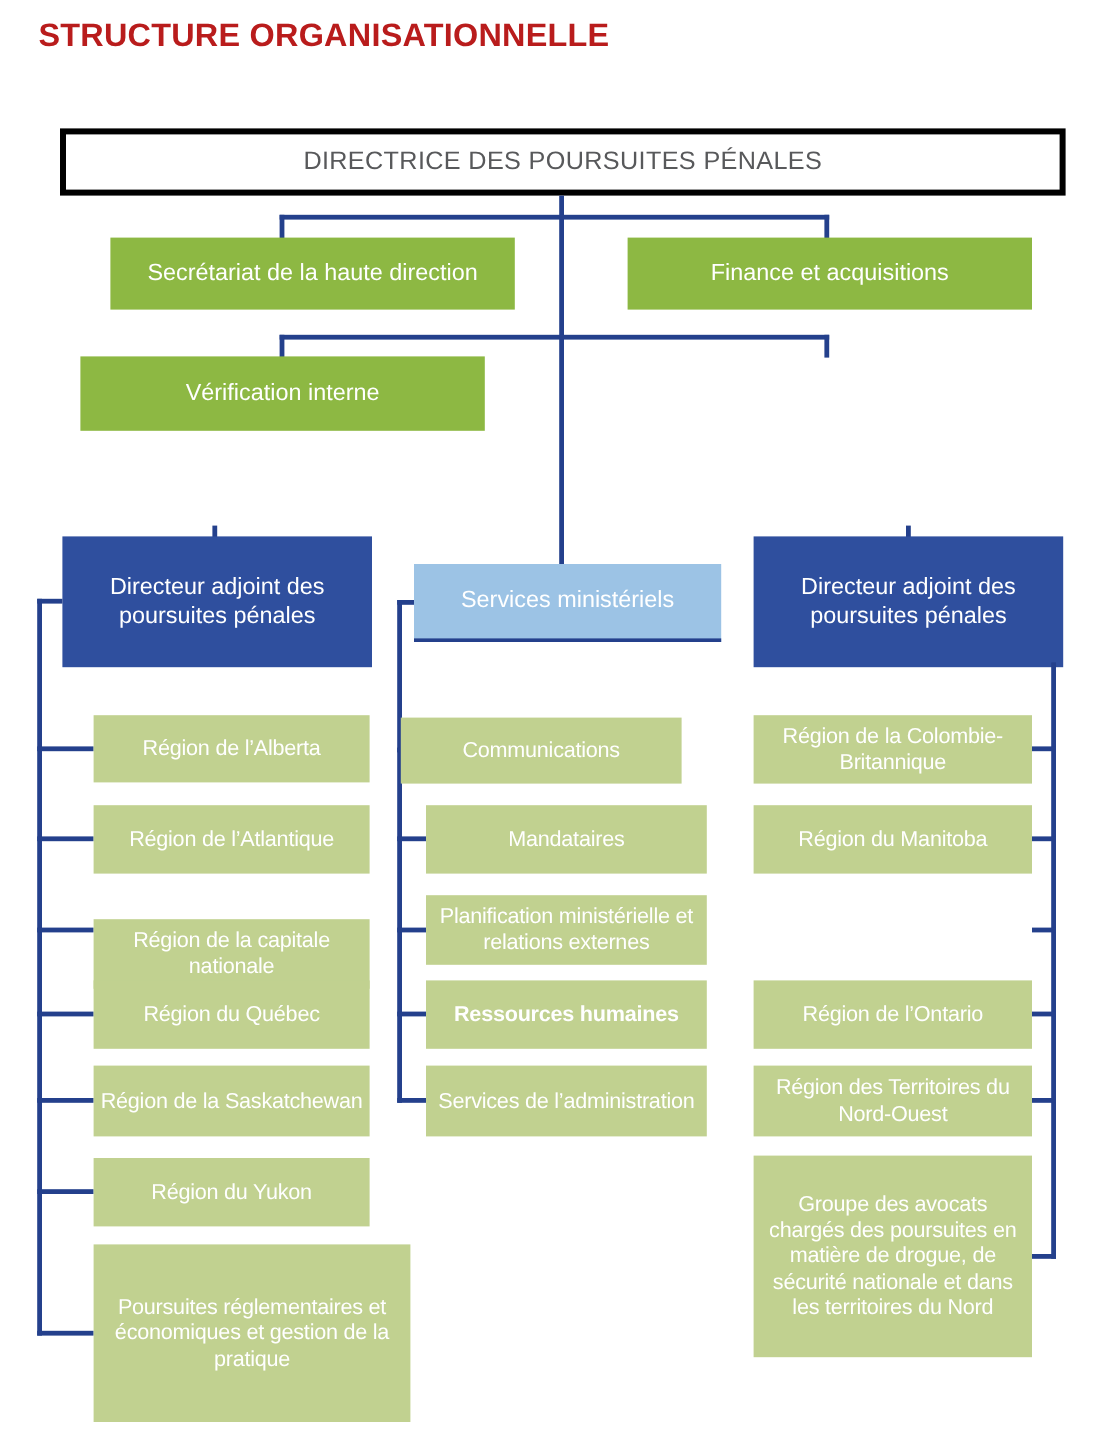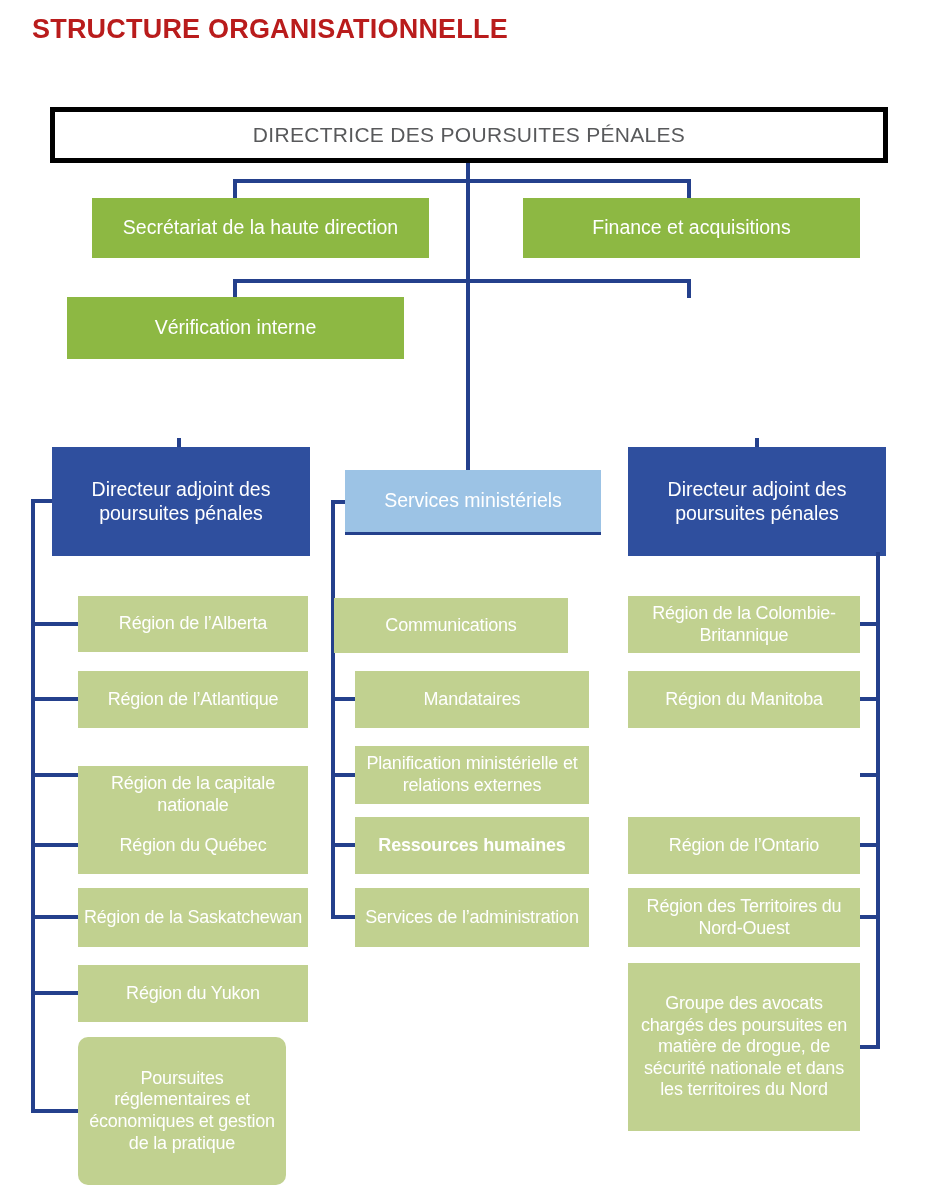--- a/index.html
+++ b/index.html
@@ -72,21 +72,21 @@
   <div class="line" style="left:31px;top:915px;width:47px;height:4px;"></div>
   <div class="line" style="left:31px;top:991px;width:47px;height:4px;"></div>
   <div class="line" style="left:31px;top:1109px;width:47px;height:4px;"></div>
 
   <div class="box lightgreen" style="left:78px;top:596px;width:230px;height:56px;">Région de l’Alberta</div>
   <div class="box lightgreen" style="left:78px;top:671px;width:230px;height:57px;">Région de l’Atlantique</div>
   <div class="box lightgreen" style="left:78px;top:746px;width:230px;height:58px;margin-top:20px;">Région de la capitale nationale</div>
   <div class="box lightgreen" style="left:78px;top:817px;width:230px;height:57px;">Région du Québec</div>
   <div class="box lightgreen" style="left:78px;top:888px;width:230px;height:59px;">Région de la Saskatchewan</div>
   <div class="box lightgreen" style="left:78px;top:965px;width:230px;height:57px;">Région du Yukon</div>
-  <div class="box lightgreen" style="left:78px;top:1037px;width:208px;height:148px;border-radius:10px;">Poursuites réglementaires et économiques et gestion de la pratique</div>
+  <div class="box lightgreen" style="left:78px;top:1037px;width:264px;height:148px;">Poursuites réglementaires et économiques et gestion de la pratique</div>
 
   <div class="line" style="left:331px;top:500px;width:4px;height:419px;"></div>
   <div class="line" style="left:331px;top:500px;width:14px;height:4px;"></div>
   <div class="line" style="left:331px;top:623px;width:24px;height:4px;"></div>
   <div class="line" style="left:331px;top:697px;width:24px;height:4px;"></div>
   <div class="line" style="left:331px;top:773px;width:24px;height:4px;"></div>
   <div class="line" style="left:331px;top:843px;width:24px;height:4px;"></div>
   <div class="line" style="left:331px;top:915px;width:24px;height:4px;"></div>
 
   <div class="box lightgreen" style="left:334px;top:598px;width:234px;height:55px;">Communications</div>

